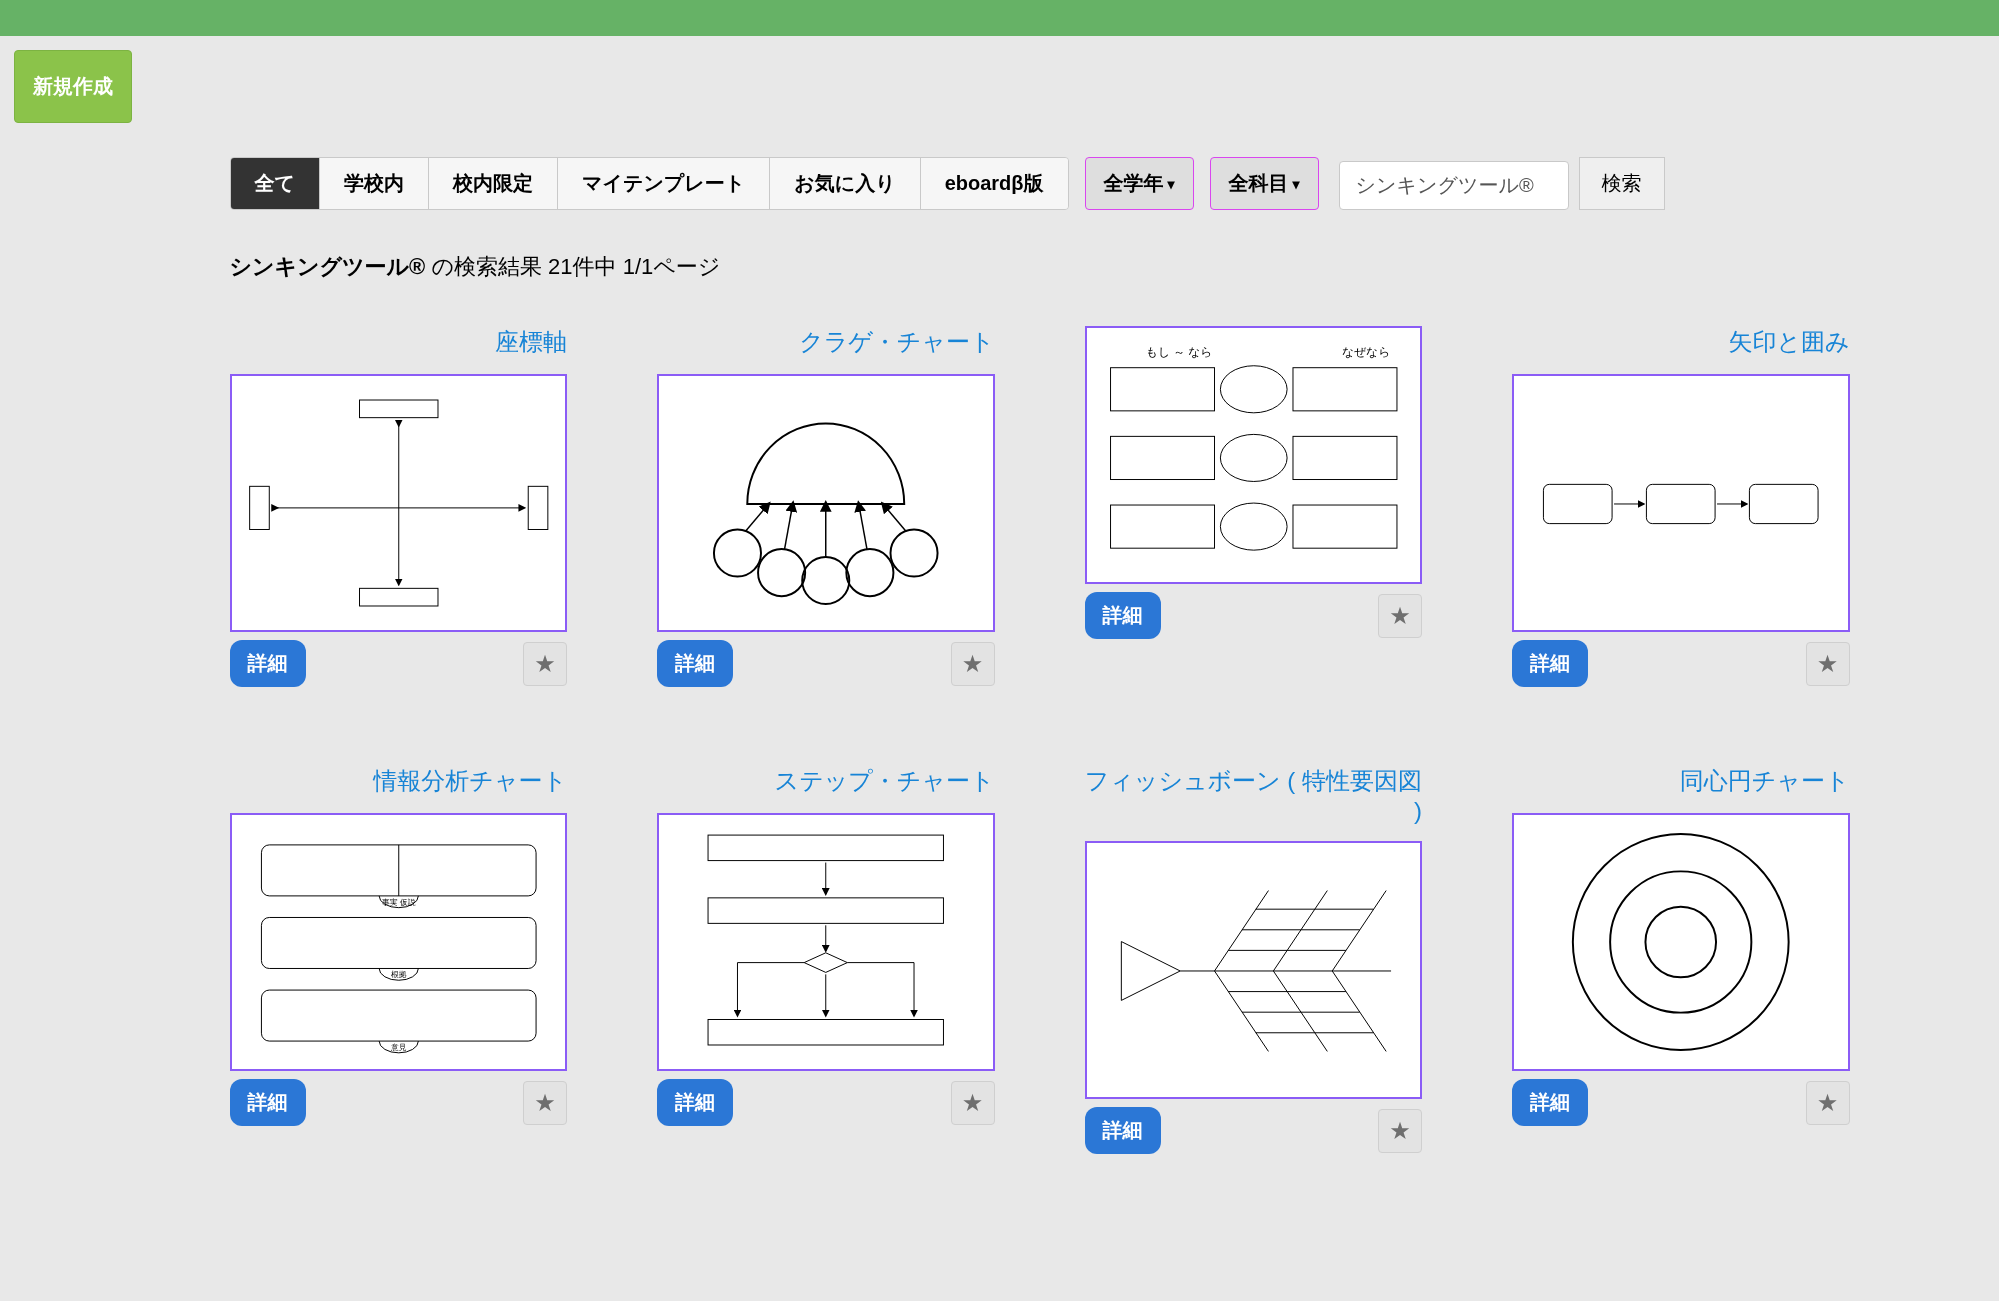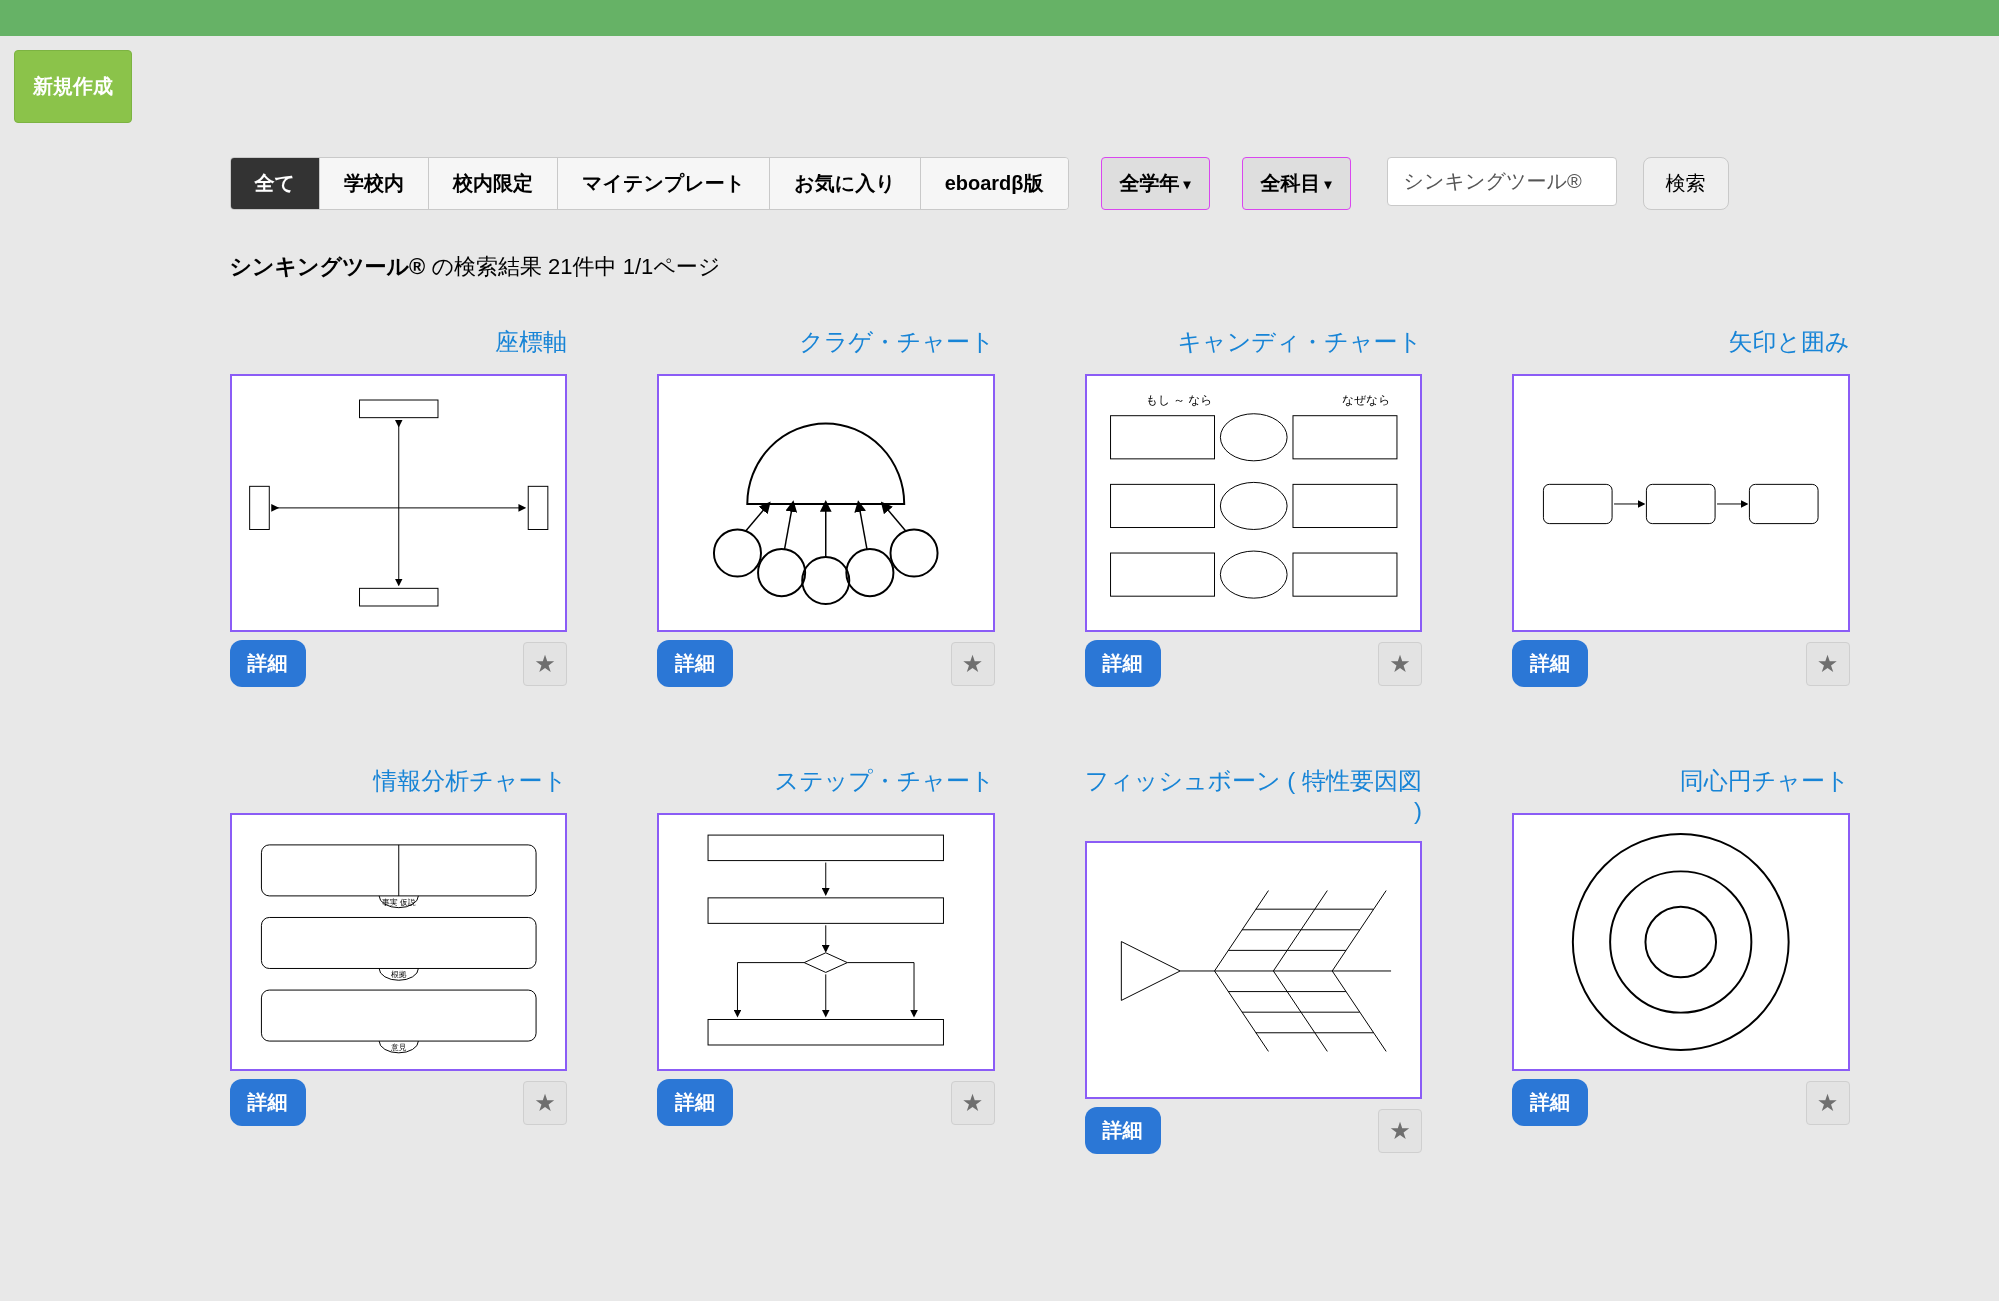--- a/index.html
+++ b/index.html
@@ -5,29 +5,29 @@
 * { box-sizing: border-box; margin: 0; padding: 0; }
 body { font-family: "Hiragino Kaku Gothic ProN", "メイリオ", Meiryo, sans-serif; background: #e8e8e8; font-size: 17px; }
 
 .top-bar { background: #66b266; height: 36px; }
 
 .create-row { padding: 14px 0 14px 14px; }
 .btn-create { background: #8bc34a; color: #fff; border: 1px solid #7cb342; padding: 22px 18px; font-size: 20px; font-weight: bold; border-radius: 4px; cursor: pointer; }
 
 .content { max-width: 1740px; margin: 0 auto; padding: 0 20px 40px 100px; }
 
-.filter-row { display: flex; align-items: flex-start; flex-wrap: wrap; gap: 16px; margin: 20px 0 42px 0; }
+.filter-row { display: flex; align-items: flex-end; flex-wrap: wrap; gap: 0; margin: 20px 0 42px 0; }
 .tabstrip { display: flex; border: 1px solid #c9c9c9; border-radius: 4px; overflow: hidden; }
 .tab { padding: 12px 24px; font-size: 20px; font-weight: bold; background: #f6f6f6; color: #000; border-left: 1px solid #c9c9c9; cursor: pointer; }
 .tab:first-child { border-left: none; }
 .tab.active { background: #333; color: #fff; }
 .dropdown { margin-left: 16px; padding: 12px 18px; font-size: 20px; font-weight: bold; background: #dedede; border: 1px solid #d946ef; border-radius: 4px; cursor: pointer; display: inline-flex; align-items: center; gap: 4px; }
 .chev { font-size: 14px; }
 .search-input { margin-left: 20px; padding: 12px 16px; font-size: 20px; width: 230px; border: 1px solid #c9c9c9; border-radius: 4px; background: #fff; color: #555; }
-.btn-search { margin-left: 10px; padding: 12px 22px; font-size: 20px; background: #efefef; border: 1px solid #c9c9c9; border-radius: 8px; cursor: pointer; }
+.btn-search { margin-left: 10px; padding: 12px 22px; font-size: 20px; background: #efefef; border: 1px solid #c9c9c9; border-radius: 0; cursor: pointer; }
 
 .result-line { font-size: 22px; margin-bottom: 44px; }
 .result-line strong { font-weight: bold; }
 
 .grid { display: grid; grid-template-columns: repeat(4, 1fr); gap: 78px 90px; }
 .card { }
 .card-title { display: block; text-align: right; color: #1784d6; font-size: 24px; margin-bottom: 16px; cursor: pointer; text-decoration: none; }
 .thumb { background: #fff; border: 2px solid #8b5cf6; width: 100%; height: 258px; display: flex; align-items: center; justify-content: center; }
 .thumb svg { width: 100%; height: 100%; }
 .card-actions { display: flex; justify-content: space-between; align-items: center; margin-top: 8px; }
@@ -127,21 +127,20 @@
       </div>
       <div class="card-actions">
         <button class="btn-detail">詳細</button>
         <button class="btn-star">
             <span>★</span>
           </button>
       </div>
     </div>
 
     <div class="card">
-      <a class="card-title">キャンディ・チャート</a>
       <div class="thumb">
         <svg viewBox="0 0 340 258">
           <text x="60" y="28" font-size="12">もし ～ なら</text>
           <text x="260" y="28" font-size="12">なぜなら</text>
           <g fill="none" stroke="#000">
             <rect x="24" y="40" width="106" height="44"></rect>
               <ellipse cx="170" cy="62" rx="34" ry="24"></ellipse>
               <rect x="210" y="40" width="106" height="44"></rect>
             <rect x="24" y="110" width="106" height="44"></rect>
               <ellipse cx="170" cy="132" rx="34" ry="24"></ellipse>

